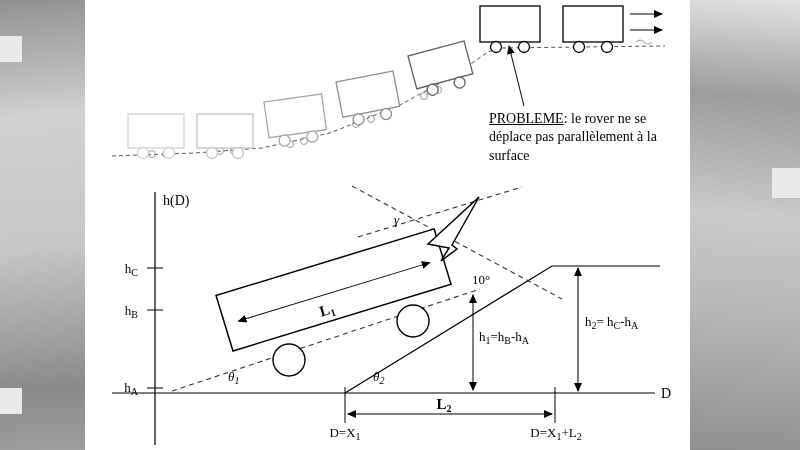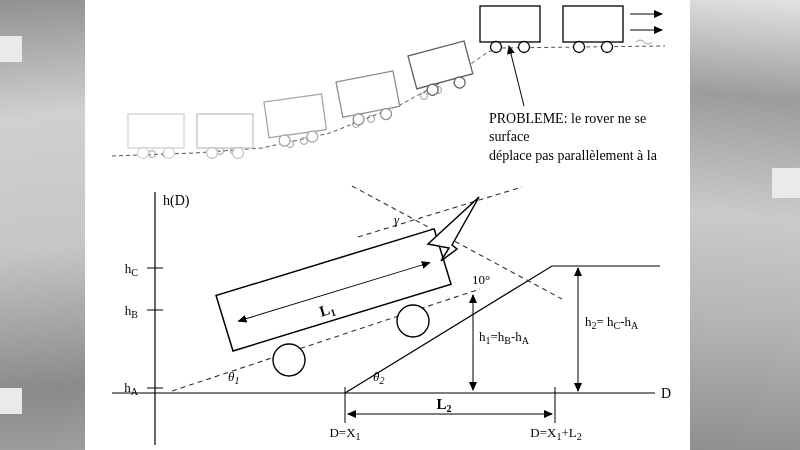--- a/index.html
+++ b/index.html
@@ -12,21 +12,21 @@
   .band-left  { left:0; width:85px;
     background:linear-gradient(175deg,#919191 0%,#d0d0d0 26%,#c6c6c6 55%,#8a8a8a 86%,#9e9e9e 100%); }
   .band-right { left:690px; width:110px;
     background:linear-gradient(185deg,#e2e2e2 0%,#9c9c9c 22%,#cacaca 48%,#b6b6b6 70%,#8f8f8f 100%); }
   .hl { position:absolute; background:#eaeaea; }
   .slide { position:absolute; left:85px; top:0; width:605px; height:450px; background:#ffffff; }
   svg.canvas { position:absolute; left:0; top:0; }
 
   .note { position:absolute; left:489px; top:110px; width:206px;
           font-size:14px; line-height:1.32; color:#000; }
-  .note .u { }
+  .note .u { text-decoration:underline; }
 
   
   .ln   { stroke:#000; stroke-width:1.2; fill:none; }
   .thin { stroke:#000; stroke-width:1; fill:none; }
   .dash { stroke:#333; stroke-width:1.1; stroke-dasharray:5 4; fill:none; }
   .tdash{ stroke:#555; stroke-width:1; stroke-dasharray:4 3; fill:none; }
   .cart rect, .cart circle { fill:#fff; stroke-width:1.3; }
   .c1 rect,.c1 circle { stroke:#d2d2d2; }
   .c2 rect,.c2 circle { stroke:#c3c3c3; }
   .c3 rect,.c3 circle { stroke:#a6a6a6; }
@@ -158,15 +158,15 @@
     <line class="thin" x1="348" y1="414" x2="552" y2="414" marker-start="url(#ah)" marker-end="url(#ah)"></line>
     <text class="dim" x="444" y="409" text-anchor="middle"><tspan>L</tspan><tspan class="sub" dy="3">2</tspan></text>
 
     <text x="345" y="437" text-anchor="middle"><tspan>D=X</tspan><tspan class="sub" dy="3">1</tspan></text>
     <text x="556" y="437" text-anchor="middle"><tspan>D=X</tspan><tspan class="sub" dy="3">1</tspan><tspan dy="-3">+L</tspan><tspan class="sub" dy="3">2</tspan></text>
   </g>
 </svg>
 
 <div class="note">
   <div><span class="u">PROBLEME</span><span>: le rover ne se</span></div>
+  <div>déplace pas parallèlement à la</div>
   <div>surface</div>
-  <div>déplace pas parallèlement à la</div>
 </div>
 
 </body></html>

